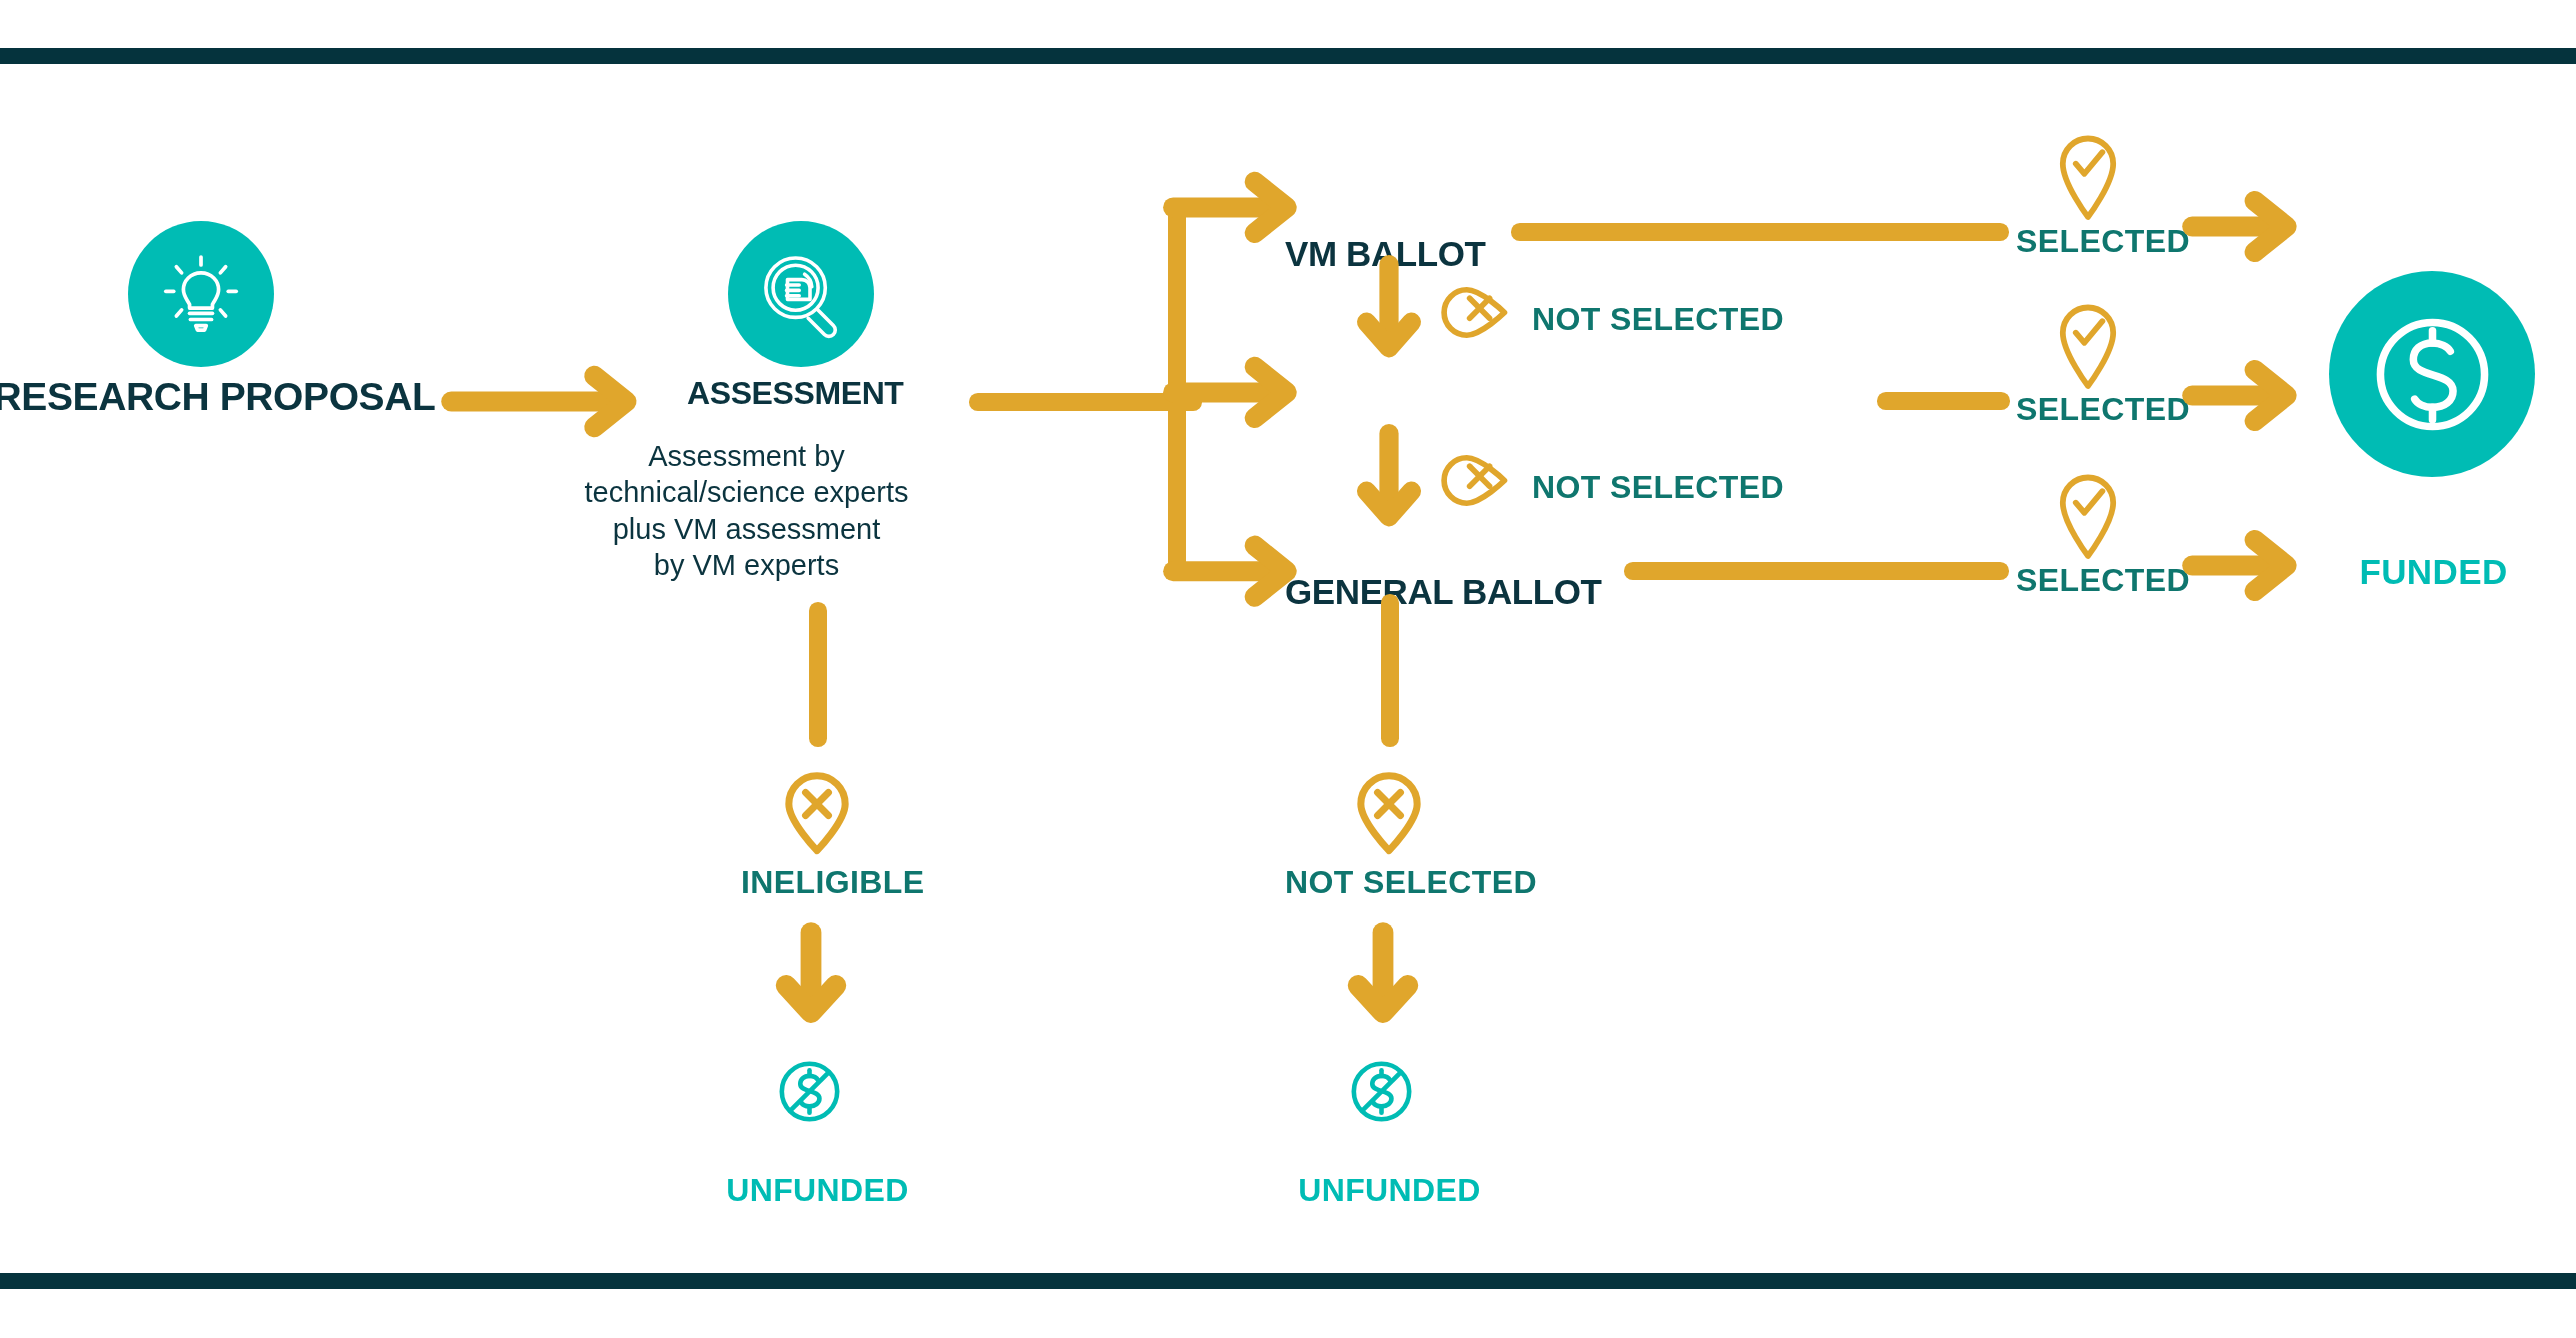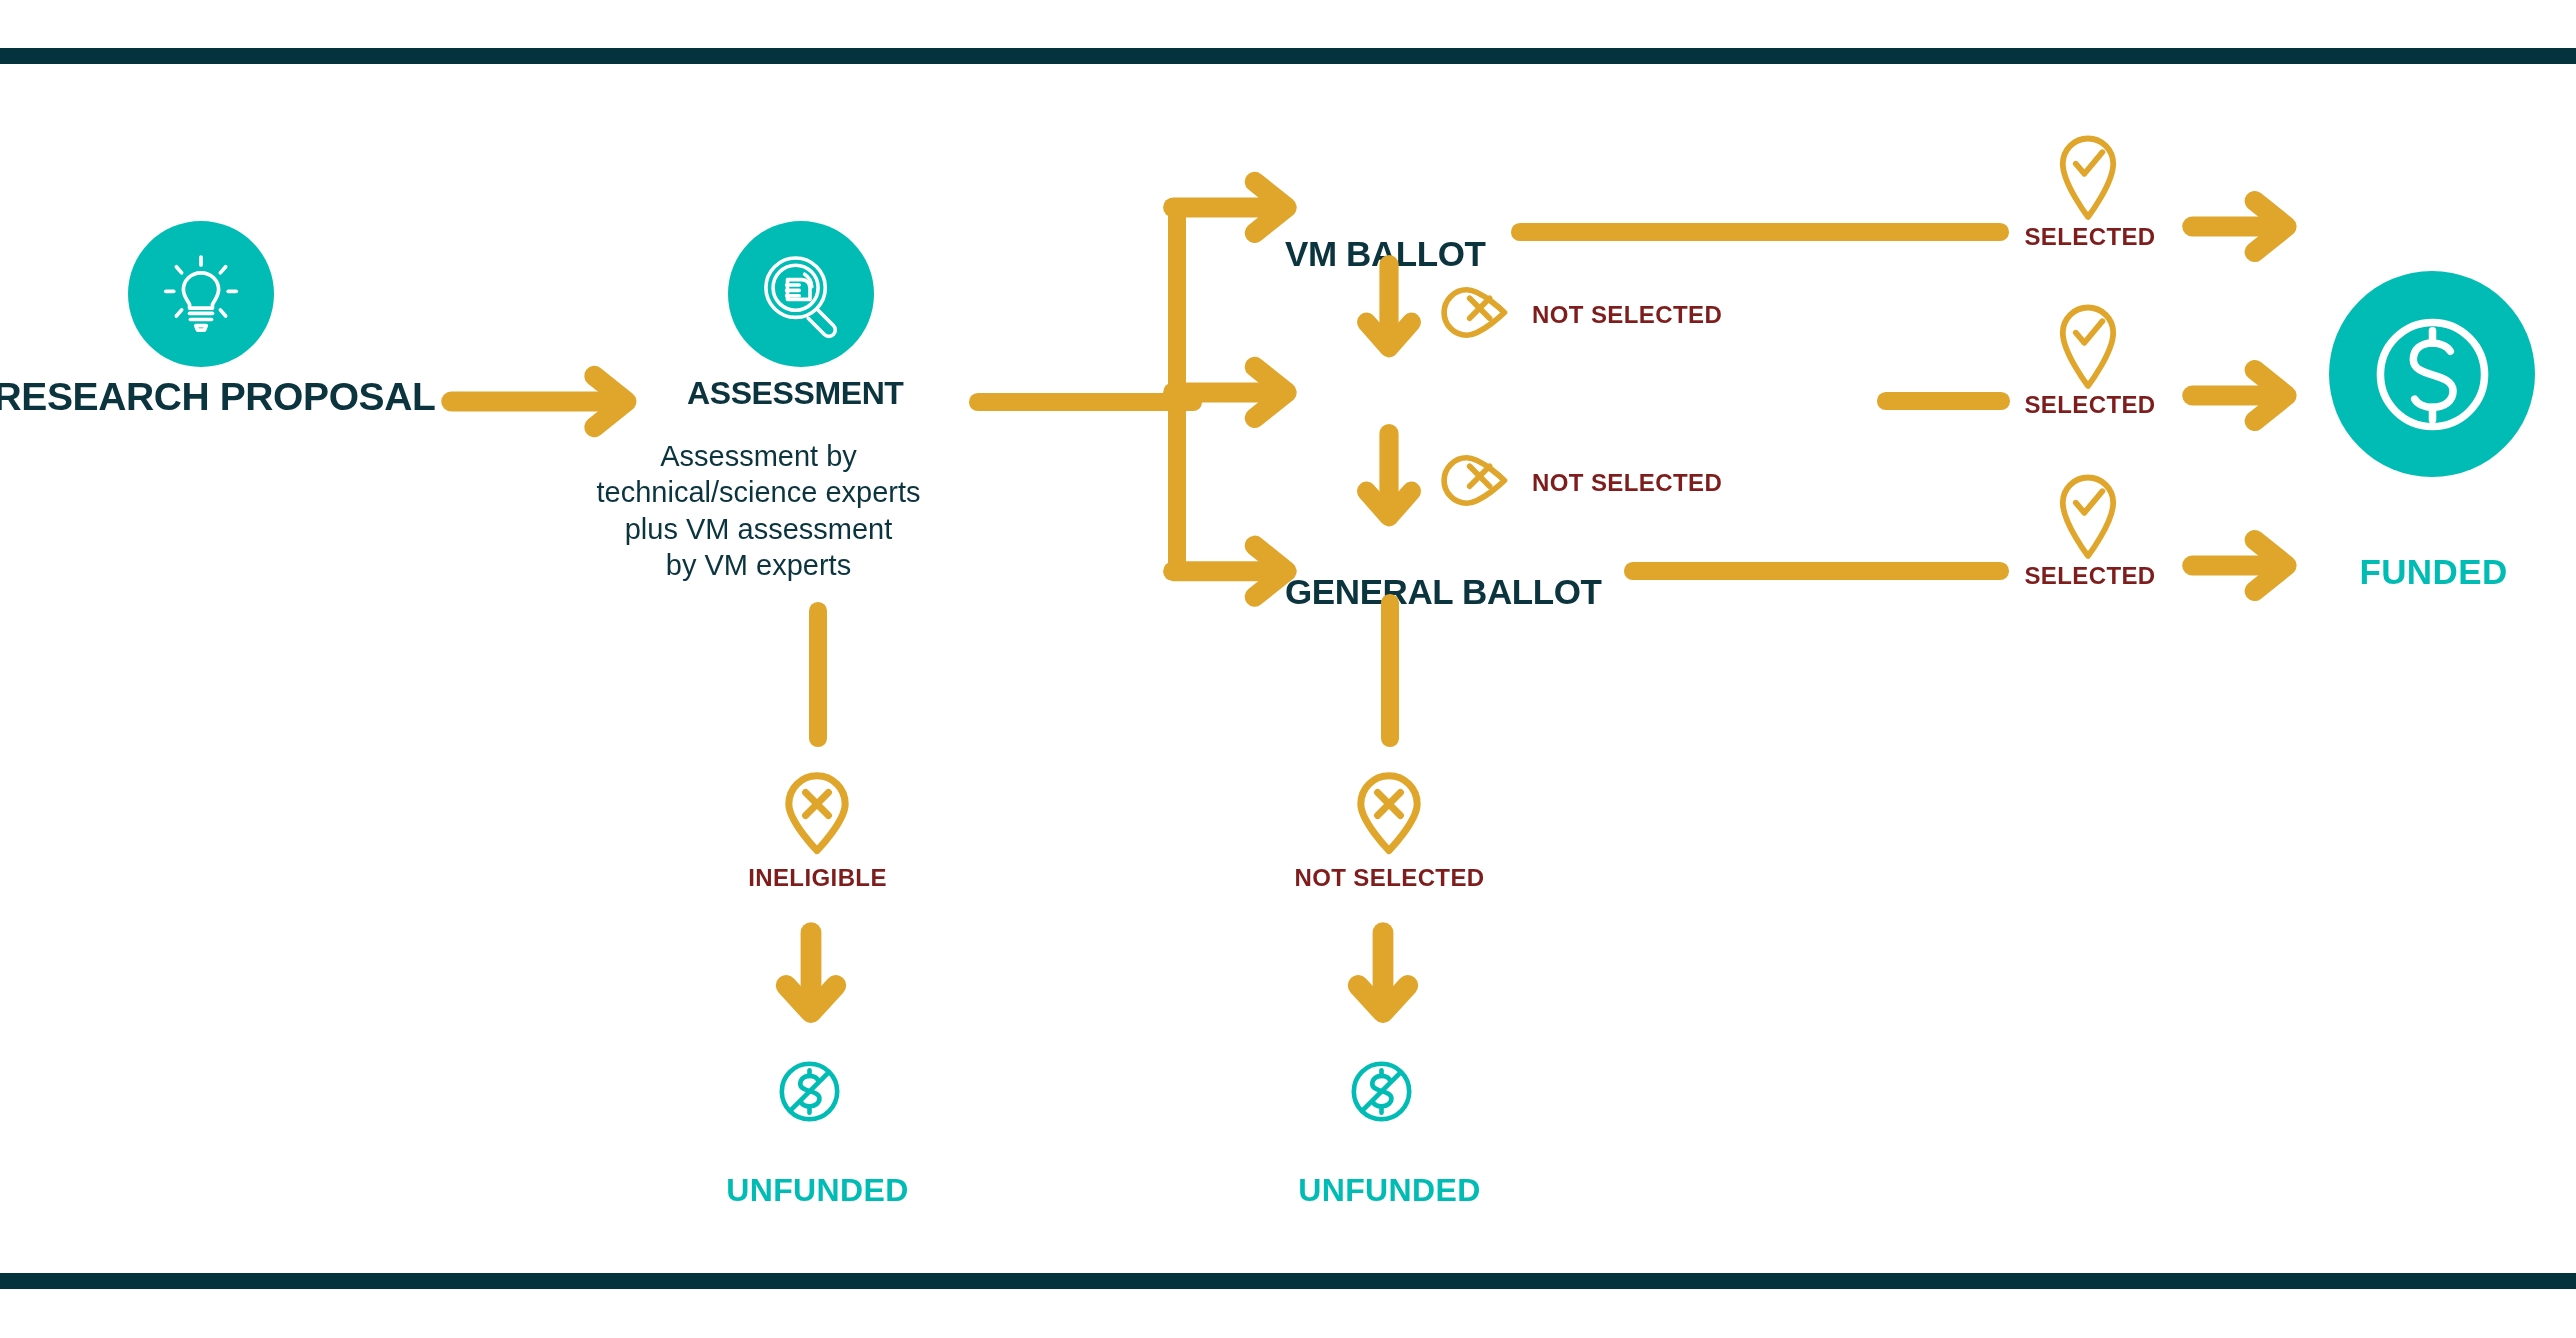--- a/index.html
+++ b/index.html
@@ -50,23 +50,23 @@
     white-space: pre-line;
   }
   .label-paren {
     color: #0b343f;
     font-weight: 400;
     letter-spacing: 0;
   }
 
   .label-gold {
     position: absolute;
-    color: #7f1d1d;
+    color: #0f766e;
     font-weight: 700;
-    font-size: 24px;
+    font-size: 32px;
     letter-spacing: 0.4px;
     white-space: nowrap;
     line-height: 1;
   }
   .label-teal {
     position: absolute;
     color: #00bcb4;
     font-weight: 700;
     font-size: 32px;
     letter-spacing: 0.4px;
@@ -135,21 +135,21 @@
         <line x1="34" y1="46" x2="48" y2="46"></line>
         <line x1="34" y1="52" x2="48" y2="52"></line>
         <path d="M54 28 a18 18 0 0 1 8 14"></path>
         <path d="M68 67 l18 18 a7 7 0 0 1 -10 10 l-18 -18"></path>
       </g>
     </svg>
   </div>
 
   <div class="label-head" style="left:687px; top:377px; font-size:32px;">ASSESSMENT</div>
 
-  <div class="label-sub" style="left:594px; top:438px; width:329px;">Assessment by
+  <div class="label-sub" style="left:582px; top:438px; width:329px;">Assessment by
 technical/science experts
 plus VM assessment
 by VM experts</div>
 
   <div class="bar-v" style="left:809px; top:602px; height:145px;"></div>
 
   <svg class="abs" style="left:773px; top:767px;" width="88" height="88" viewBox="0 0 100 100">
     <g fill="none" stroke="#e0a62c" stroke-width="8" stroke-linecap="round" stroke-linejoin="round">
       <path d="M50 95 C50 95 18 62 18 42 A32 32 0 0 1 82 42 C82 62 50 95 50 95 Z"></path>
       <line x1="37" y1="29" x2="63" y2="55"></line>

